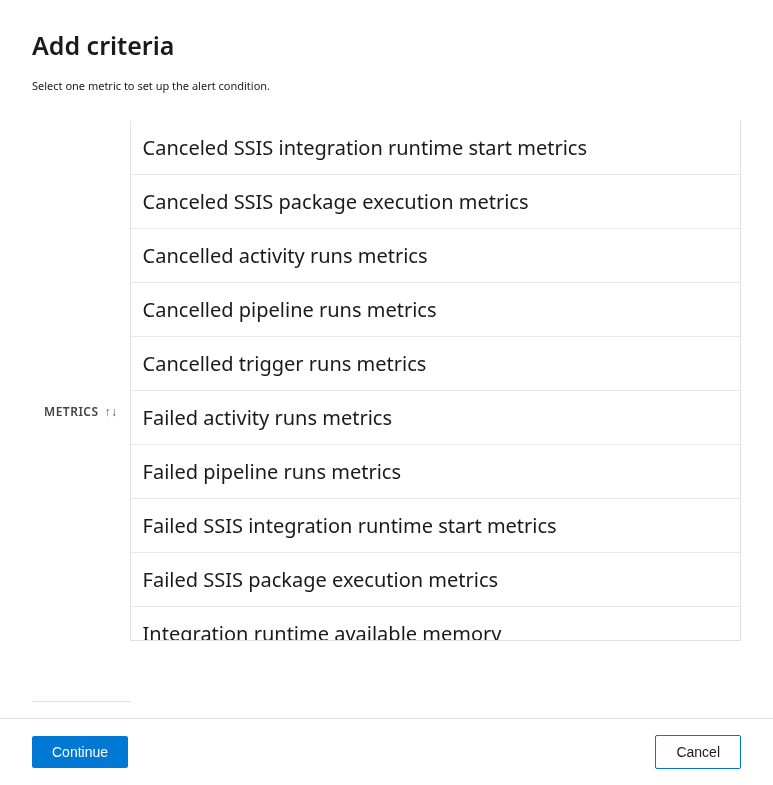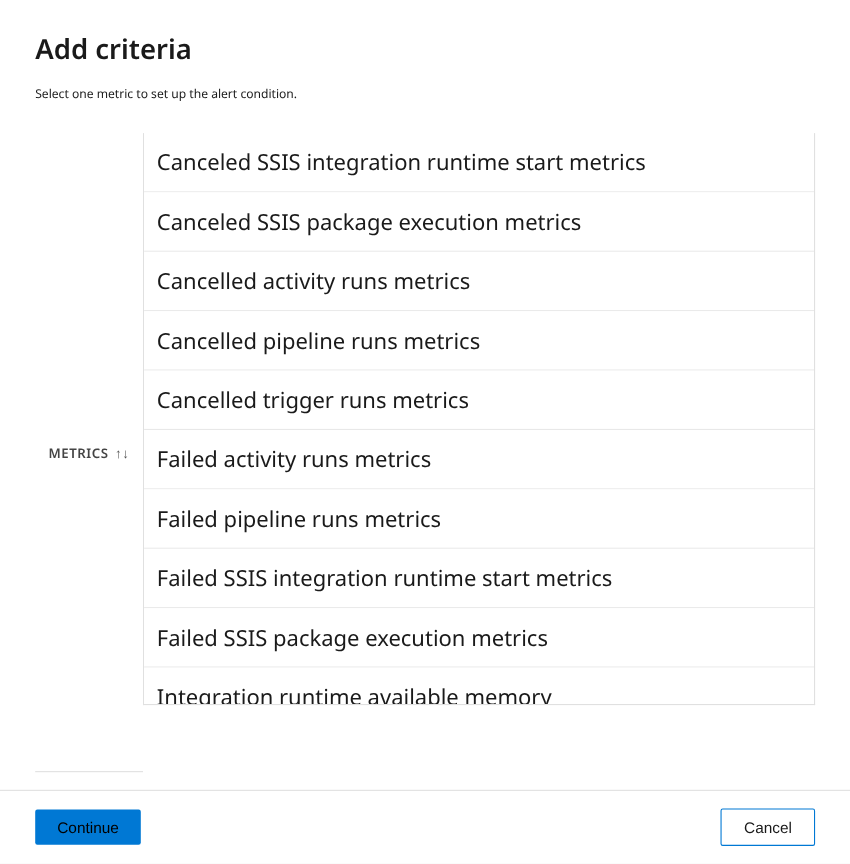--- a/index.html
+++ b/index.html
@@ -101,21 +101,21 @@
       padding: 16px 32px;
       display: flex;
       align-items: center;
       justify-content: space-between;
       border-top: 1px solid #e0e0e0;
       background: #ffffff;
     }
 
     .btn-continue {
       background: #0078d4;
-      color: #000000;
+      color: #ffffff;
       border: none;
       padding: 8px 20px;
       font-size: 14px;
       font-weight: 400;
       cursor: pointer;
       border-radius: 2px;
     }
 
     .btn-cancel {
       background: #ffffff;

